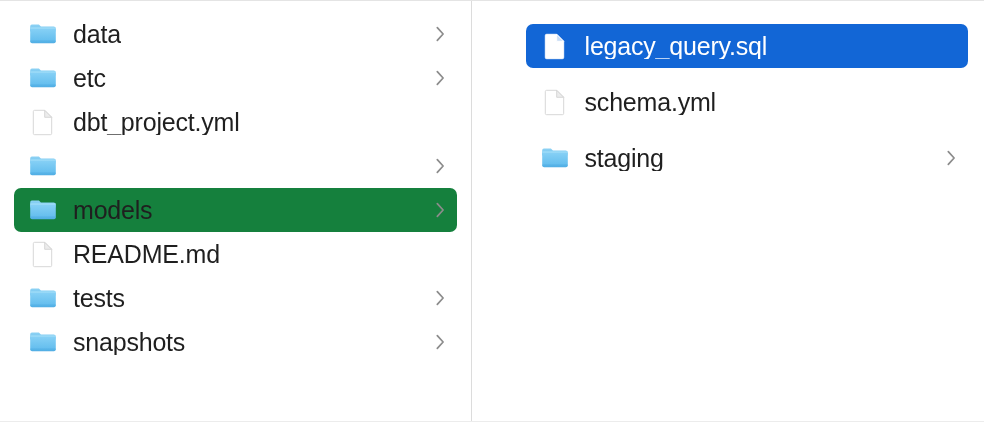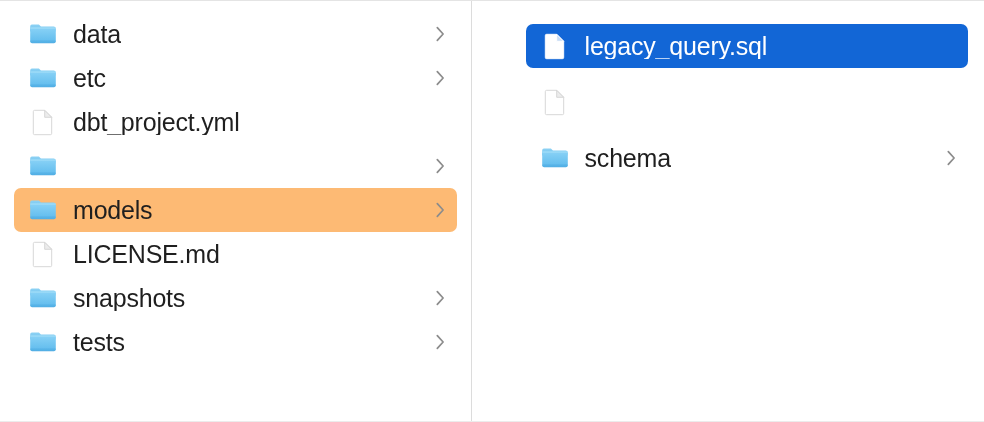--- a/index.html
+++ b/index.html
@@ -53,21 +53,21 @@
     padding: 0 10px 0 14px;
     border-radius: 7px;
     box-sizing: border-box;
     cursor: default;
   }
   .column.right .row {
     margin: 12px 16px 0 14px;
   }
 
   .row.selected-inactive {
-    background: #fdba74;
+    background: #15803d;
   }
   .row.selected-active {
     background: #1266d6;
   }
 
   .icon-wrap {
     width: 30px;
     height: 30px;
     flex: 0 0 30px;
     position: relative;
@@ -221,21 +221,21 @@
     <path d="M4.3 4.6L10.1 11l-5.8 6.4" fill="none" stroke="#8c8c8c" stroke-width="1.7" stroke-linecap="round" stroke-linejoin="round"></path>
   </svg></span>
         </div>
         <div class="row">
           <span class="icon-wrap">
   <svg width="30" height="30" viewBox="0 0 30 30">
     <path d="M6.6 3.3h10.1l7.0 7.0v16.1a1.3 1.3 0 0 1-1.3 1.3H6.6a1.3 1.3 0 0 1-1.3-1.3V4.6a1.3 1.3 0 0 1 1.3-1.3z" fill="#ffffff" stroke="#d2d2d2" stroke-width="0.9"></path>
     <path d="M16.7 3.3l7.0 7.0h-7.0z" fill="#ececec" stroke="#d2d2d2" stroke-width="0.9" stroke-linejoin="round"></path>
   </svg>
           </span>
-          <span class="row-label">LICENSE.md</span>
+          <span class="row-label">README.md</span>
           <span class="chevron hidden">
   <svg width="14" height="22" viewBox="0 0 14 22">
     <path d="M4.3 4.6L10.1 11l-5.8 6.4" fill="none" stroke="#8c8c8c" stroke-width="1.7" stroke-linecap="round" stroke-linejoin="round"></path>
   </svg></span>
         </div>
         <div class="row">
           <span class="icon-wrap">
   <svg width="30" height="30" viewBox="0 0 30 30">
     <defs>
       <linearGradient id="fg-back" x1="0" y1="0" x2="0" y2="1">
@@ -247,47 +247,47 @@
                   <stop offset="0.88" stop-color="#63bdee"></stop>
         <stop offset="1" stop-color="#4aa8e0"></stop>
       </linearGradient>
     </defs>
     <path d="M2.2 7.2a1.7 1.7 0 0 1 1.7-1.7h7.0l2.0 2.0h12.9a1.7 1.7 0 0 1 1.7 1.7v3.2H2.2z" fill="url(#fg-back)"></path>
     <rect x="2.2" y="8.3" width="25.6" height="15.9" rx="1.9" fill="url(#fg-front)"></rect>
     <rect x="2.2" y="8.3" width="25.6" height="1.5" fill="#a3ddf8" opacity="0.75"></rect>
     <rect x="2.2" y="21.6" width="25.6" height="1.0" fill="#3f9fd6" opacity="0.45"></rect>
   </svg>
           </span>
+          <span class="row-label">tests</span>
+          <span class="chevron">
+  <svg width="14" height="22" viewBox="0 0 14 22">
+    <path d="M4.3 4.6L10.1 11l-5.8 6.4" fill="none" stroke="#8c8c8c" stroke-width="1.7" stroke-linecap="round" stroke-linejoin="round"></path>
+  </svg></span>
+        </div>
+        <div class="row">
+          <span class="icon-wrap">
+  <svg width="30" height="30" viewBox="0 0 30 30">
+    <defs>
+      <linearGradient id="fg-back" x1="0" y1="0" x2="0" y2="1">
+        <stop offset="0" stop-color="#8ed2f4"></stop>
+                  <stop offset="1" stop-color="#6fc2ef"></stop>
+      </linearGradient>
+      <linearGradient id="fg-front" x1="0" y1="0" x2="0" y2="1">
+        <stop offset="0" stop-color="#8ad2f6"></stop>
+                  <stop offset="0.88" stop-color="#63bdee"></stop>
+        <stop offset="1" stop-color="#4aa8e0"></stop>
+      </linearGradient>
+    </defs>
+    <path d="M2.2 7.2a1.7 1.7 0 0 1 1.7-1.7h7.0l2.0 2.0h12.9a1.7 1.7 0 0 1 1.7 1.7v3.2H2.2z" fill="url(#fg-back)"></path>
+    <rect x="2.2" y="8.3" width="25.6" height="15.9" rx="1.9" fill="url(#fg-front)"></rect>
+    <rect x="2.2" y="8.3" width="25.6" height="1.5" fill="#a3ddf8" opacity="0.75"></rect>
+    <rect x="2.2" y="21.6" width="25.6" height="1.0" fill="#3f9fd6" opacity="0.45"></rect>
+  </svg>
+          </span>
           <span class="row-label">snapshots</span>
-          <span class="chevron">
-  <svg width="14" height="22" viewBox="0 0 14 22">
-    <path d="M4.3 4.6L10.1 11l-5.8 6.4" fill="none" stroke="#8c8c8c" stroke-width="1.7" stroke-linecap="round" stroke-linejoin="round"></path>
-  </svg></span>
-        </div>
-        <div class="row">
-          <span class="icon-wrap">
-  <svg width="30" height="30" viewBox="0 0 30 30">
-    <defs>
-      <linearGradient id="fg-back" x1="0" y1="0" x2="0" y2="1">
-        <stop offset="0" stop-color="#8ed2f4"></stop>
-                  <stop offset="1" stop-color="#6fc2ef"></stop>
-      </linearGradient>
-      <linearGradient id="fg-front" x1="0" y1="0" x2="0" y2="1">
-        <stop offset="0" stop-color="#8ad2f6"></stop>
-                  <stop offset="0.88" stop-color="#63bdee"></stop>
-        <stop offset="1" stop-color="#4aa8e0"></stop>
-      </linearGradient>
-    </defs>
-    <path d="M2.2 7.2a1.7 1.7 0 0 1 1.7-1.7h7.0l2.0 2.0h12.9a1.7 1.7 0 0 1 1.7 1.7v3.2H2.2z" fill="url(#fg-back)"></path>
-    <rect x="2.2" y="8.3" width="25.6" height="15.9" rx="1.9" fill="url(#fg-front)"></rect>
-    <rect x="2.2" y="8.3" width="25.6" height="1.5" fill="#a3ddf8" opacity="0.75"></rect>
-    <rect x="2.2" y="21.6" width="25.6" height="1.0" fill="#3f9fd6" opacity="0.45"></rect>
-  </svg>
-          </span>
-          <span class="row-label">tests</span>
           <span class="chevron">
   <svg width="14" height="22" viewBox="0 0 14 22">
     <path d="M4.3 4.6L10.1 11l-5.8 6.4" fill="none" stroke="#8c8c8c" stroke-width="1.7" stroke-linecap="round" stroke-linejoin="round"></path>
   </svg></span>
         </div>
       </div>
   </div>
 
   <div class="column right">
     <div class="rows">
@@ -304,20 +304,21 @@
     <path d="M4.3 4.6L10.1 11l-5.8 6.4" fill="none" stroke="#8c8c8c" stroke-width="1.7" stroke-linecap="round" stroke-linejoin="round"></path>
   </svg></span>
         </div>
         <div class="row">
           <span class="icon-wrap">
   <svg width="30" height="30" viewBox="0 0 30 30">
     <path d="M6.6 3.3h10.1l7.0 7.0v16.1a1.3 1.3 0 0 1-1.3 1.3H6.6a1.3 1.3 0 0 1-1.3-1.3V4.6a1.3 1.3 0 0 1 1.3-1.3z" fill="#ffffff" stroke="#d2d2d2" stroke-width="0.9"></path>
     <path d="M16.7 3.3l7.0 7.0h-7.0z" fill="#ececec" stroke="#d2d2d2" stroke-width="0.9" stroke-linejoin="round"></path>
   </svg>
           </span>
+          <span class="row-label">schema.yml</span>
           <span class="chevron hidden">
   <svg width="14" height="22" viewBox="0 0 14 22">
     <path d="M4.3 4.6L10.1 11l-5.8 6.4" fill="none" stroke="#8c8c8c" stroke-width="1.7" stroke-linecap="round" stroke-linejoin="round"></path>
   </svg></span>
         </div>
         <div class="row">
           <span class="icon-wrap">
   <svg width="30" height="30" viewBox="0 0 30 30">
     <defs>
       <linearGradient id="fg-back" x1="0" y1="0" x2="0" y2="1">
@@ -329,21 +330,21 @@
                   <stop offset="0.88" stop-color="#63bdee"></stop>
         <stop offset="1" stop-color="#4aa8e0"></stop>
       </linearGradient>
     </defs>
     <path d="M2.2 7.2a1.7 1.7 0 0 1 1.7-1.7h7.0l2.0 2.0h12.9a1.7 1.7 0 0 1 1.7 1.7v3.2H2.2z" fill="url(#fg-back)"></path>
     <rect x="2.2" y="8.3" width="25.6" height="15.9" rx="1.9" fill="url(#fg-front)"></rect>
     <rect x="2.2" y="8.3" width="25.6" height="1.5" fill="#a3ddf8" opacity="0.75"></rect>
     <rect x="2.2" y="21.6" width="25.6" height="1.0" fill="#3f9fd6" opacity="0.45"></rect>
   </svg>
           </span>
-          <span class="row-label">schema</span>
+          <span class="row-label">staging</span>
           <span class="chevron">
   <svg width="14" height="22" viewBox="0 0 14 22">
     <path d="M4.3 4.6L10.1 11l-5.8 6.4" fill="none" stroke="#8c8c8c" stroke-width="1.7" stroke-linecap="round" stroke-linejoin="round"></path>
   </svg></span>
         </div>
       </div>
   </div>
 
 </div>
 

